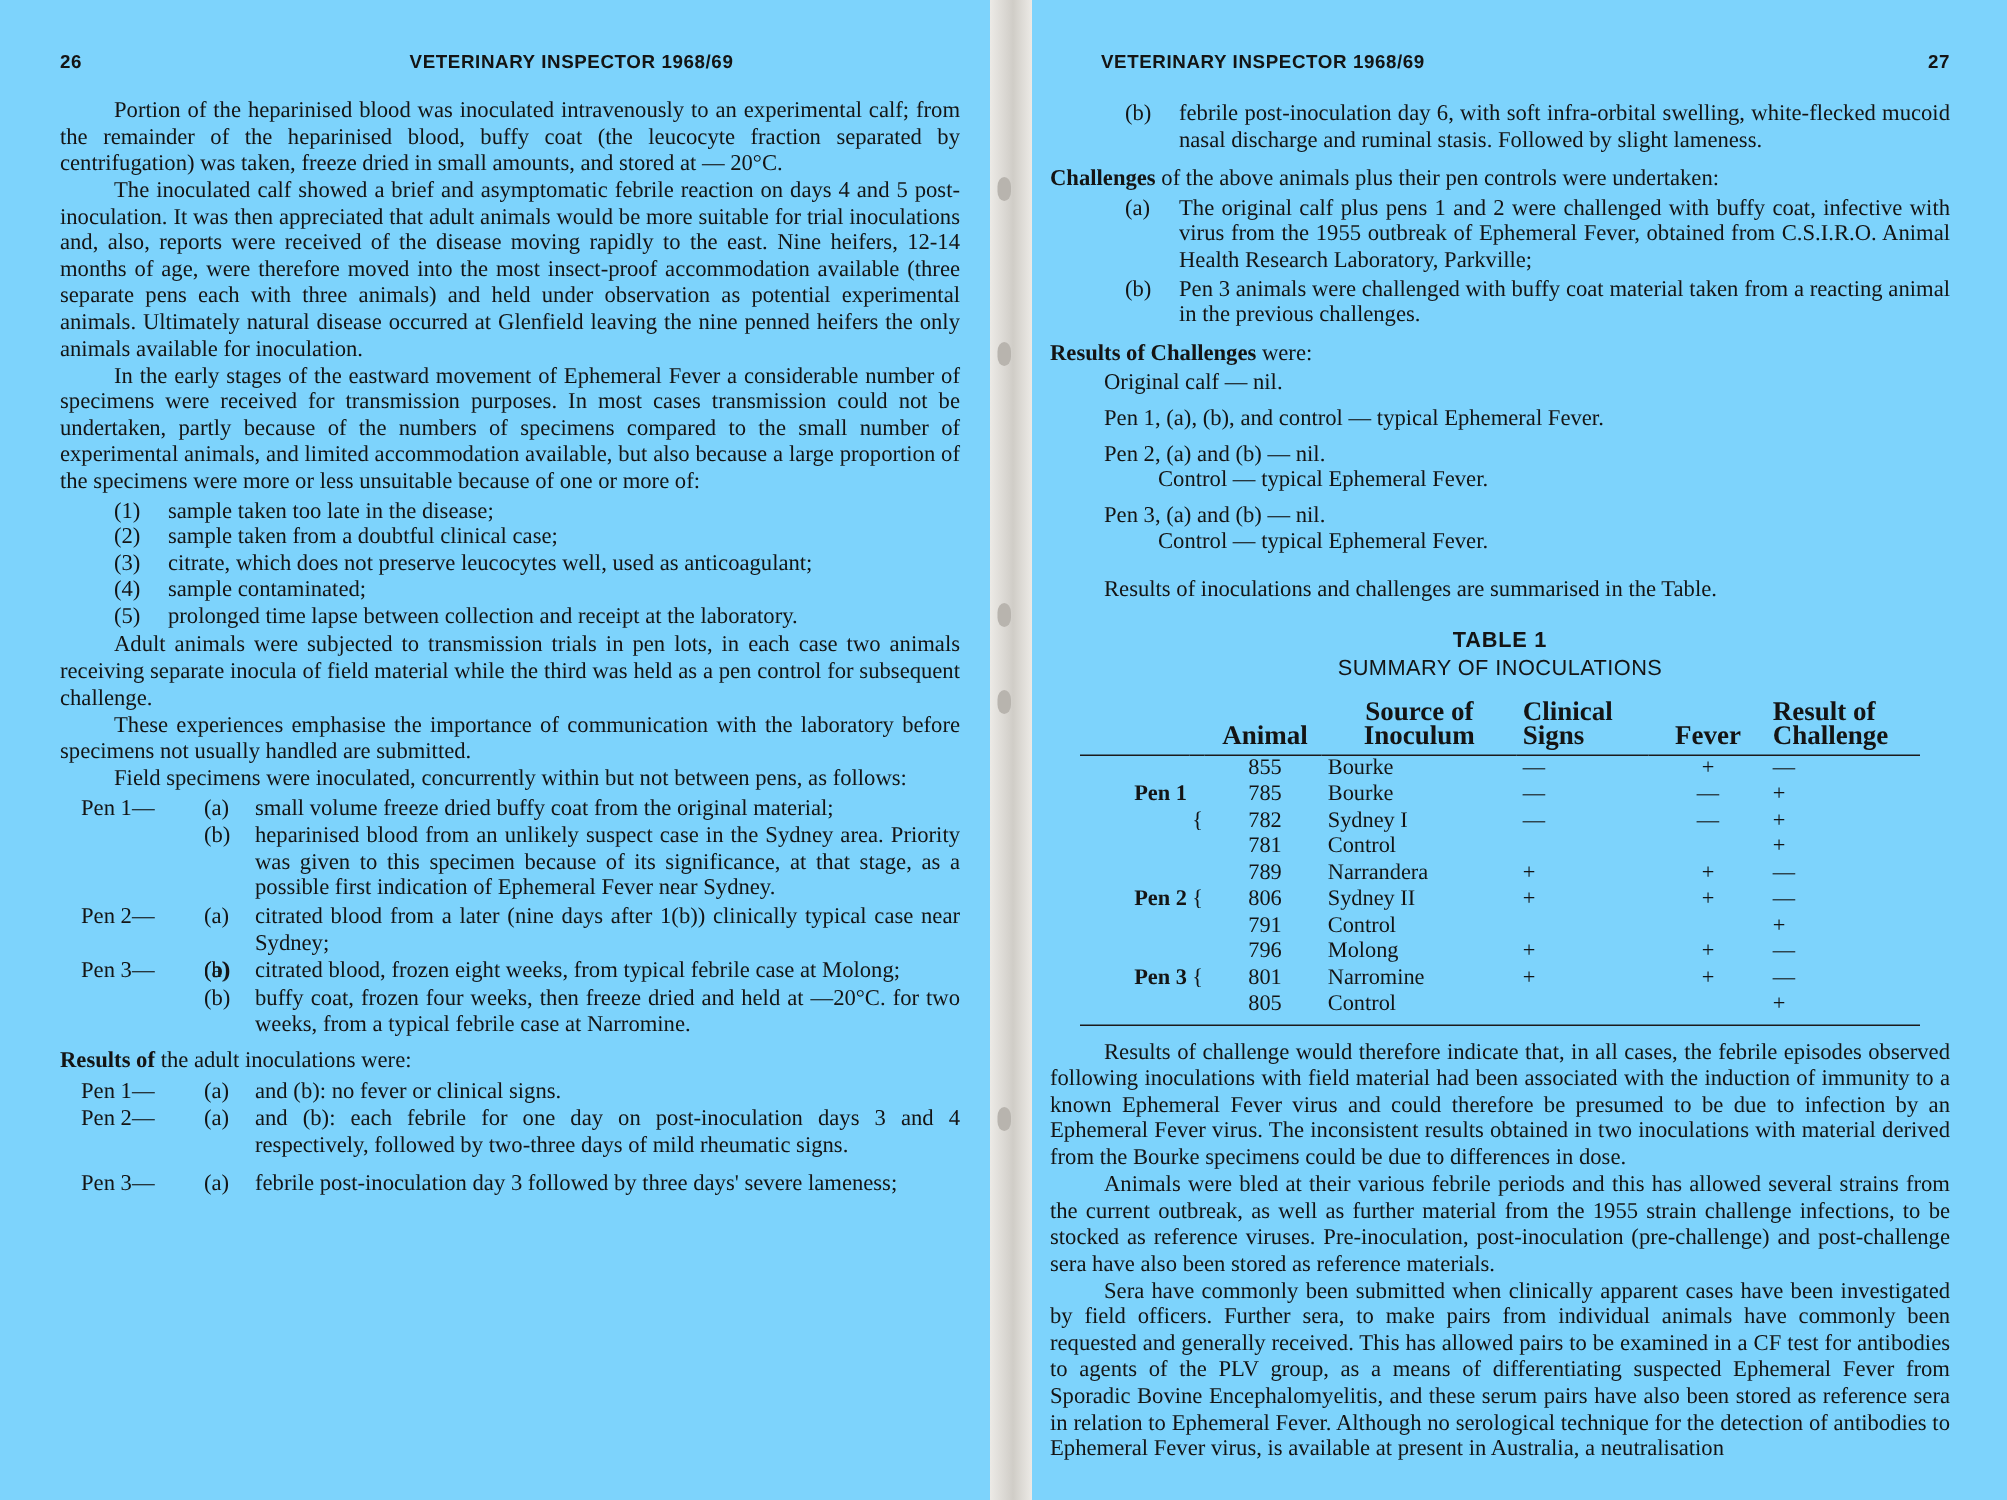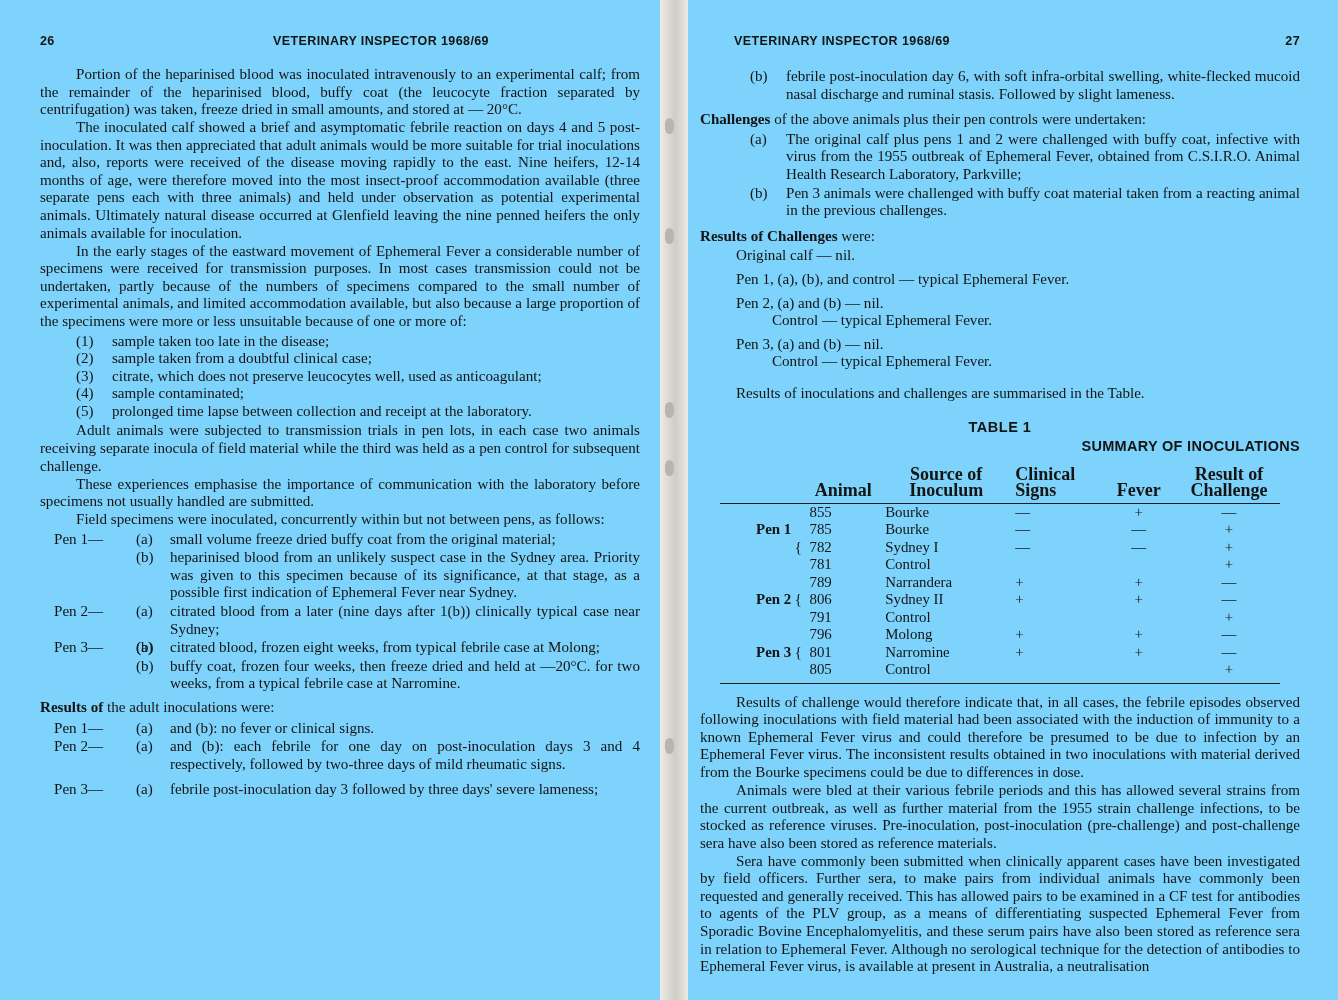--- a/index.html
+++ b/index.html
@@ -181,23 +181,23 @@
   }
   .table-title {
     text-align: center;
     font-family: "Liberation Sans", sans-serif;
     font-weight: bold;
     font-size: 14.5px;
     letter-spacing: 0.5px;
     margin-bottom: 2px;
   }
   .table-subtitle {
-    text-align: right;
+    text-align: center;
     font-family: "Liberation Sans", sans-serif;
-    font-weight: bold;
+    font-weight: normal;
     font-size: 14.5px;
     letter-spacing: 0.3px;
     margin-bottom: 8px;
   }
   table.summary {
     border-collapse: collapse;
     width: 560px;
     margin: 0 auto;
     font-size: 14.6px;
   }
@@ -225,25 +225,25 @@
     text-align: right;
     font-weight: bold;
     padding-right: 2px !important;
     white-space: nowrap;
   }
   .td-brace {
     width: 12px;
     text-align: center;
     padding: 0 !important;
   }
-  .td-animal { width: 74px; text-align: left; padding-left: 6px !important;}
+  .td-animal { width: 74px; text-align: center; padding-left: 6px !important;}
   .td-source { width: 150px; text-align: left; }
   .td-clin   { width: 92px; text-align: left; }
   .td-fever  { width: 86px; text-align: center; }
-  .td-result { width: 104px; text-align: center; }
+  .td-result { width: 104px; }
   .rule-top, .rule-bottom {
     width: 560px;
     margin: 0 auto;
     border-top: 1.6px solid #1a1a1a;
     height: 0;
   }
   .brace-cell {
     font-size: 30px;
     line-height: 14px;
     font-family: "Liberation Serif", serif;

